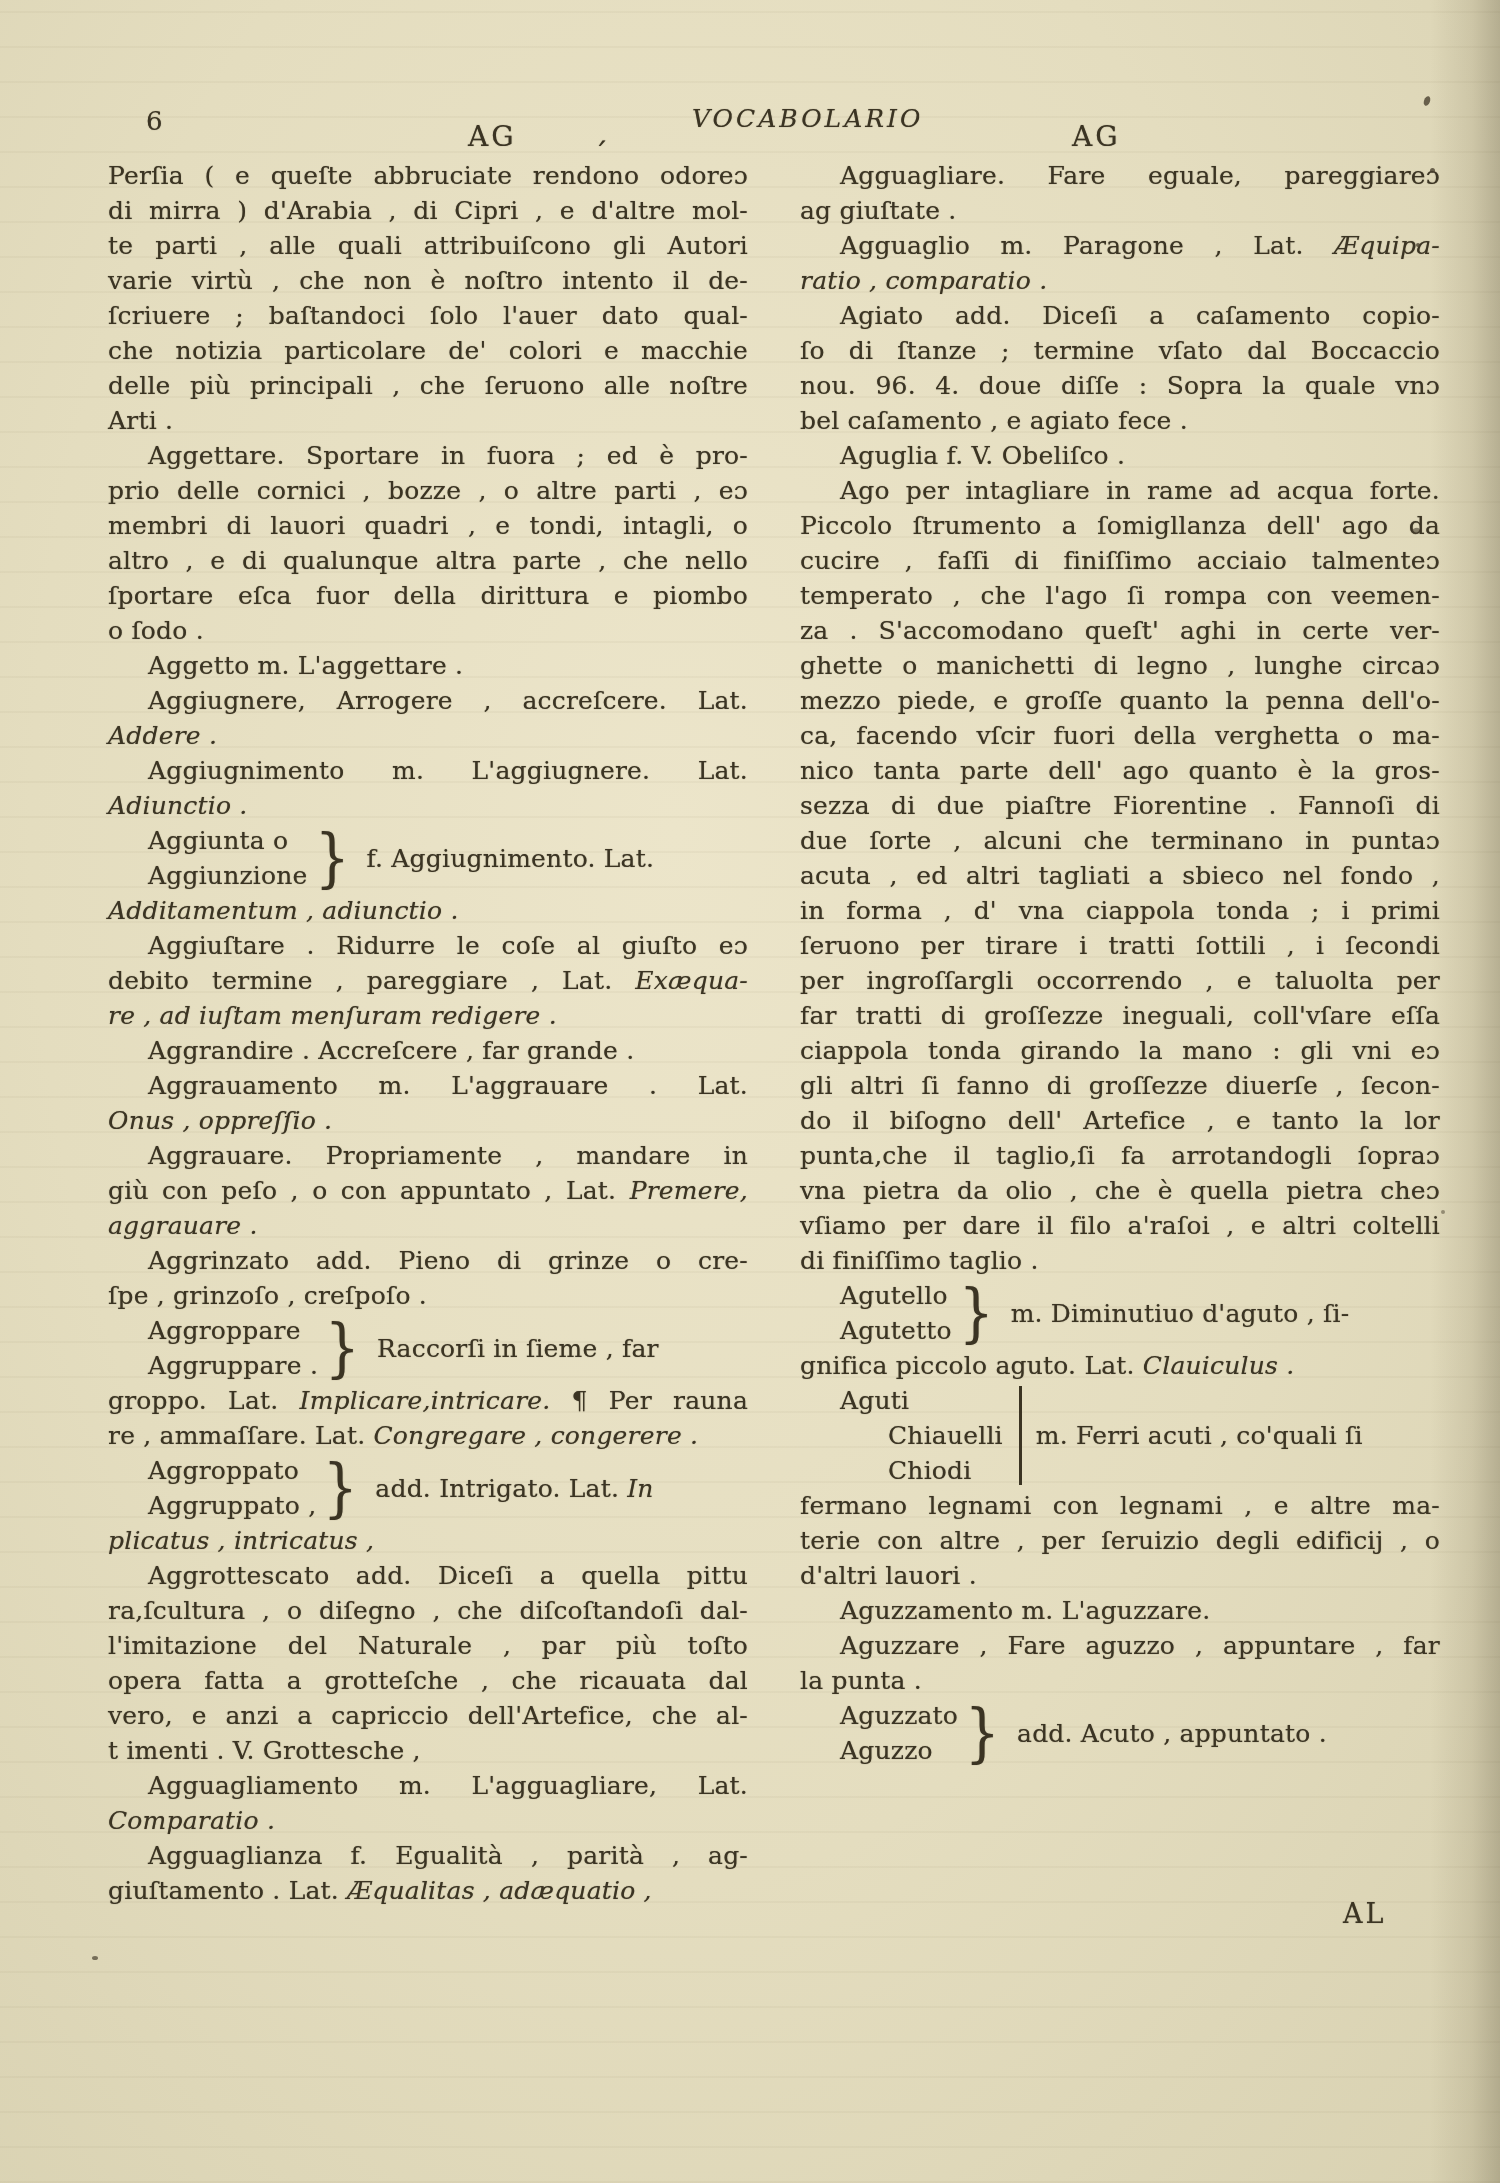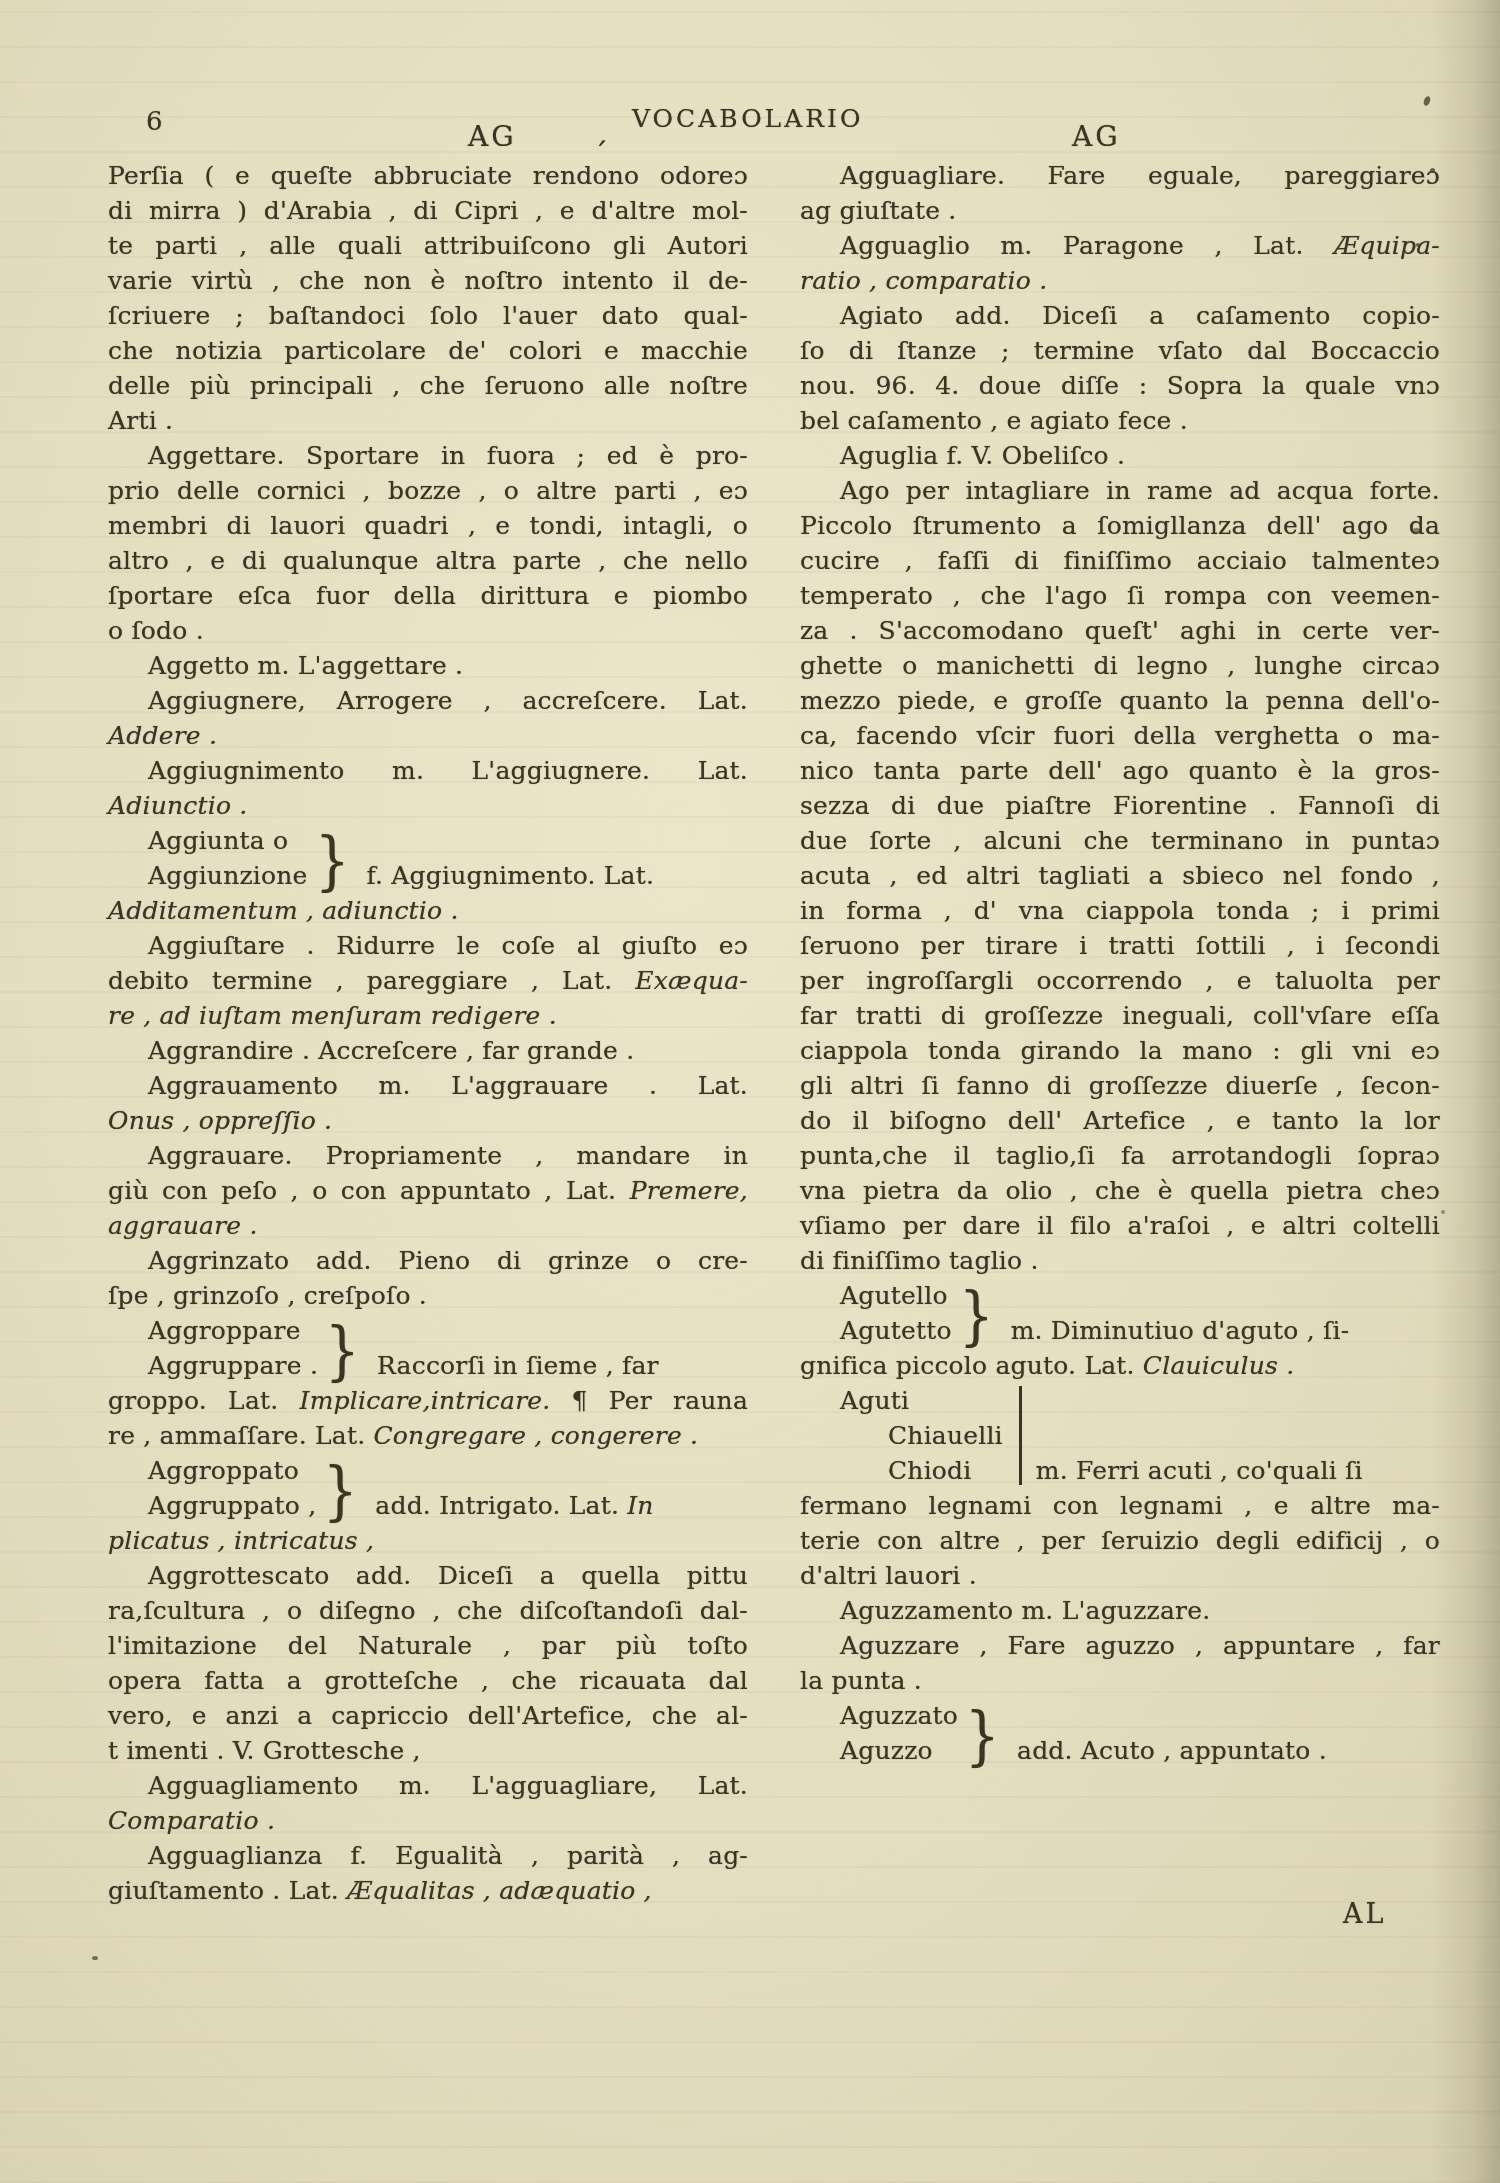--- a/index.html
+++ b/index.html
@@ -15,32 +15,32 @@
     background:repeating-linear-gradient(0deg, rgba(115,100,65,.05) 0 2px, rgba(0,0,0,0) 2px 35px);
   }
   .edge{position:absolute;top:0;right:0;width:70px;height:100%;
     background:linear-gradient(to right, rgba(0,0,0,0) 0%, rgba(120,110,80,.16) 60%, rgba(88,80,55,.30) 100%);}
   .txt{text-shadow:0 0 1px rgba(59,52,35,.6);}
   
   .pageno{position:absolute;left:146px;top:106px;font-size:26px;}
   .rh{position:absolute;top:120px;font-size:28px;letter-spacing:3px;}
   .rh1{left:468px;}
   .rh2{left:1072px;}
-  .rt{position:absolute;left:632px;top:104px;font-size:25px;letter-spacing:3px;word-spacing:2px;}
+  .rt{position:absolute;left:692px;top:104px;font-size:25px;font-style:italic;letter-spacing:3px;word-spacing:2px;}
   .stray{position:absolute;left:593px;top:136px;font-size:30px;}
   
   .col{position:absolute;top:158px;font-size:25px;line-height:35px;letter-spacing:.2px;}
   #colL{left:108px;width:640px;}
   #colR{left:800px;width:640px;}
   .ln{min-height:35px;}
   .j{text-align:justify;text-align-last:justify;}
   .ind .ln:first-child{text-indent:40px;}
   .it{font-style:italic;}
   
-  .grp{display:flex;align-items:flex-end;}
+  .grp{display:flex;align-items:center;}
   .gi{line-height:35px;padding-left:40px;white-space:nowrap;}
   .bar .gi:nth-child(2),.bar .gi:nth-child(3){padding-left:88px;}
   .brace .gmark{font-size:64px;line-height:1;transform:scaleX(.85);margin-left:4px;font-weight:400;}
   .bar .gmark{width:3px;align-self:stretch;background:#3b3423;margin:3px 0 3px 16px;}
   .gtext{padding-left:14px;white-space:nowrap;}
   
   .catch{position:absolute;left:1306px;top:1898px;font-size:27px;letter-spacing:3px;margin-left:37px;}
   
   .speck{position:absolute;background:#4a4130;border-radius:50%;opacity:.8;}
   .s1{left:1424px;top:96px;width:6px;height:10px;transform:rotate(20deg);}

